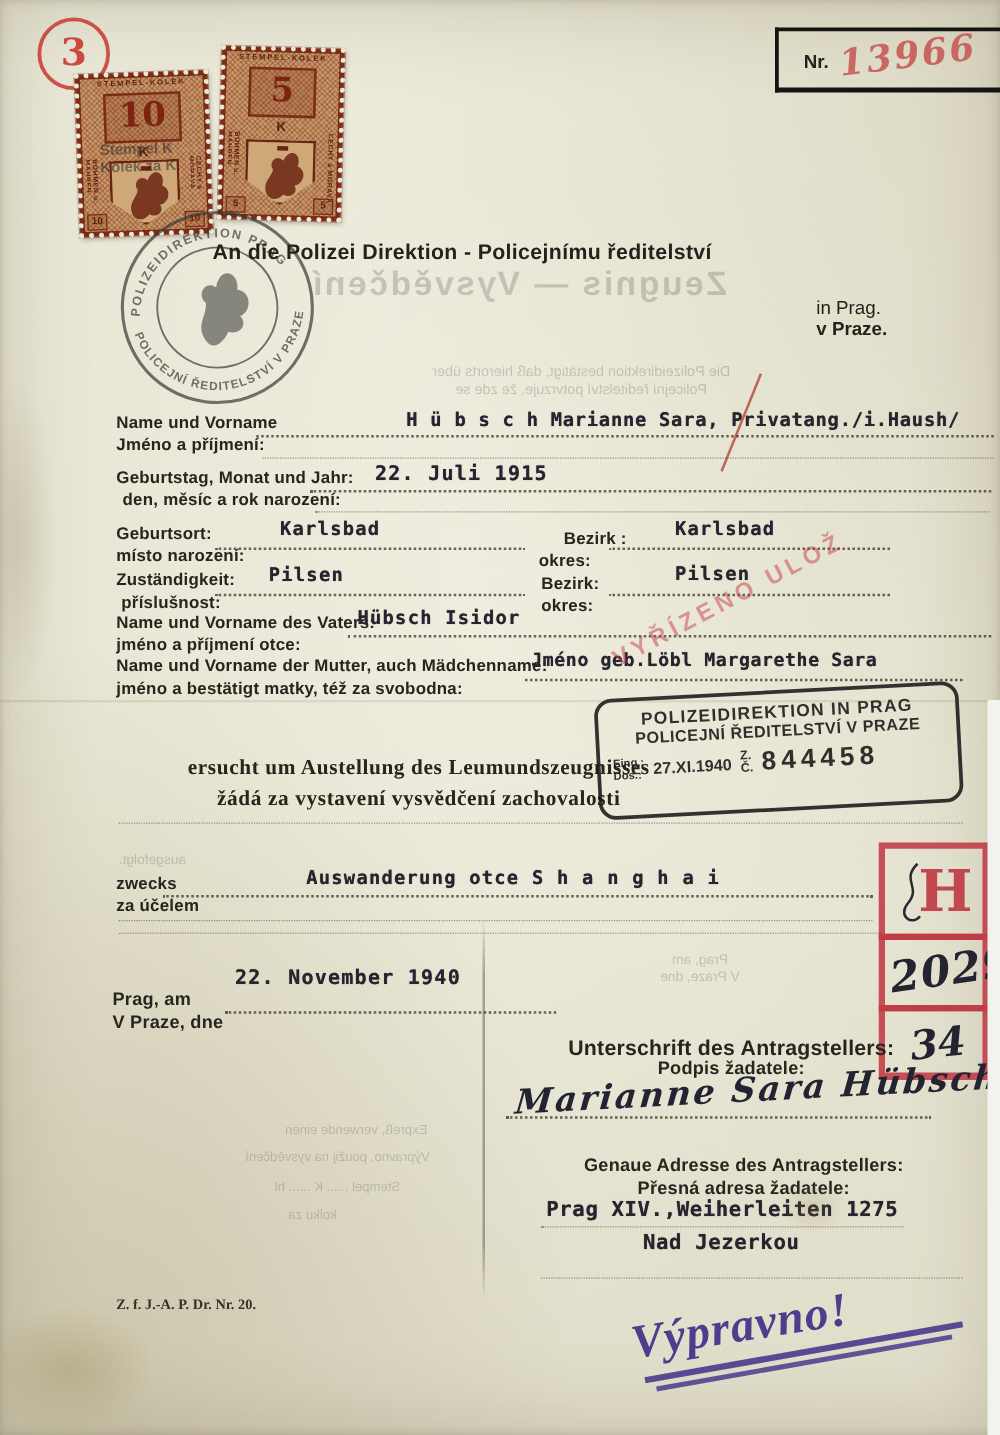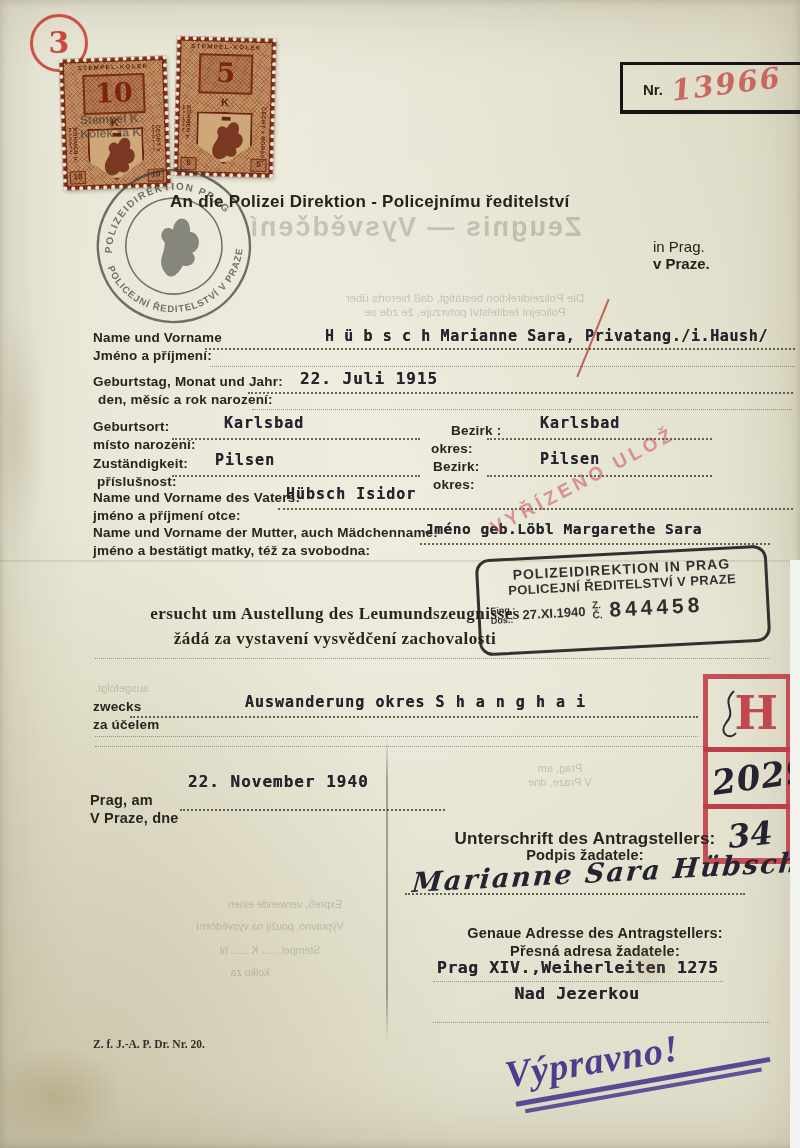--- a/index.html
+++ b/index.html
@@ -119,21 +119,21 @@
     </defs>
     <text font-size="10" font-weight="bold" fill="#3a3a36" letter-spacing="1.5">
       <textPath href="#arcTop" startOffset="8%">POLIZEIDIREKTION PRAG</textPath>
     </text>
     <text font-size="9.5" font-weight="bold" fill="#3a3a36" letter-spacing="1">
       <textPath href="#arcBot" startOffset="4%">POLICEJNÍ ŘEDITELSTVÍ V PRAZE</textPath>
     </text>
     <path d="M76,108 C68,92 80,88 82,76 C76,68 86,58 93,66 C100,50 114,58 109,72 C120,76 116,92 106,93 C111,101 102,108 94,103 C88,110 80,114 76,108 Z" fill="#3a3a36" opacity="0.8"></path>
   </svg>
 
-  <div class="abs" style="left:620px; top:22px; width:180px; height:52px; border-left:3px solid #141414; border-top:3px solid #141414; border-bottom:4px solid #141414;margin-top:40px;">
+  <div class="abs" style="left:620px; top:22px; width:180px; height:52px; border-left:3px solid #141414; border-top:3px solid #141414; border-bottom:4px solid #141414;">
     <span class="abs" style="left:20px; top:16px; font-weight:700; font-size:15px;">Nr.</span>
     <span class="abs" style="left:48px; top:2px; font-family:'DejaVu Serif',serif; font-style:italic; font-weight:700; font-size:29px; color:rgba(198,90,84,.9); transform:rotate(-7deg); letter-spacing:2px;">13966</span>
   </div>
 
   <div class="abs" style="left:170px; top:192px; width:510px; font-weight:700; font-size:17px; letter-spacing:.3px;">An die Polizei Direktion - Policejnímu ředitelství</div>
   <div class="abs mir" style="left:180px; top:212px; width:470px; font-size:27px; font-weight:700; text-align:center; letter-spacing:2px;">Zeugnis — Vysvědčení</div>
   <div class="abs" style="left:653px; top:238px; font-weight:400; font-size:15px;">in Prag.</div>
   <div class="abs" style="left:653px; top:255px; font-weight:700; font-size:15px;">v Praze.</div>
 
   <div class="abs mir" style="left:285px; top:292px; width:360px; font-size:11.5px; text-align:center;">Die Polizeidirektion bestätigt, daß hierorts über</div>
@@ -200,21 +200,21 @@
         <span style="display:block;">Z.</span>
         <span style="display:block;">Č.</span>
       </span>
       <span class="num seg">844458</span>
     </div>
   </div>
 
   <div class="abs mir" style="left:95px; top:682px; font-size:11px;">ausgefolgt.</div>
   <div class="abs lab" style="left:93px; top:699px;">zwecks</div>
   <div class="abs lab" style="left:93px; top:717px;">za účelem</div>
-  <div class="abs tw" style="left:245px; top:693px; font-size:15px; letter-spacing:1px;">Auswanderung okres  S h a n g h a i</div>
+  <div class="abs tw" style="left:245px; top:693px; font-size:15px; letter-spacing:1px;">Auswanderung otce  S h a n g h a i</div>
   <div class="abs dl" style="left:130px; top:716px; width:568px;"></div>
   <div class="abs dl light" style="left:95px; top:736px; width:603px;"></div>
   <div class="abs dl light" style="left:95px; top:746px; width:610px;"></div>
 
   <div class="abs" style="left:703px; top:674px; width:88px; height:190px;">
     <div class="redcell" style="position:absolute; left:0; top:0; width:88px; height:78px;">
       <svg class="abs" style="left:4px; top:8px;" width="30" height="58" viewBox="0 0 30 58">
         <path d="M22,4 C8,18 26,22 14,36 C6,46 18,54 24,46" fill="none" stroke="#2a2a33" stroke-width="2"></path>
       </svg>
       <div class="abs" style="right:8px; top:6px; font-family:'DejaVu Serif',serif; font-weight:700; font-size:46px; color:rgba(191,58,68,.92); line-height:56px;">H</div>

